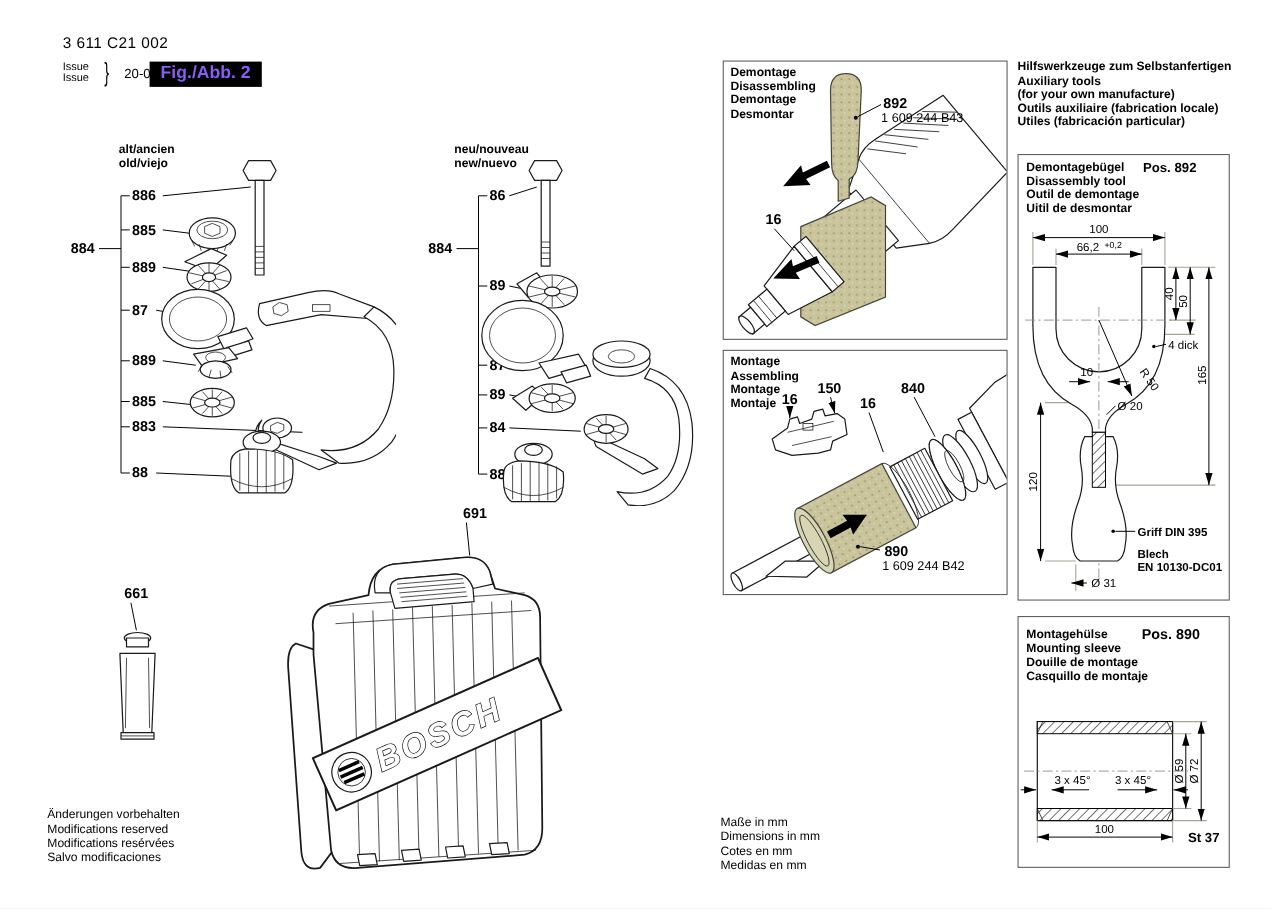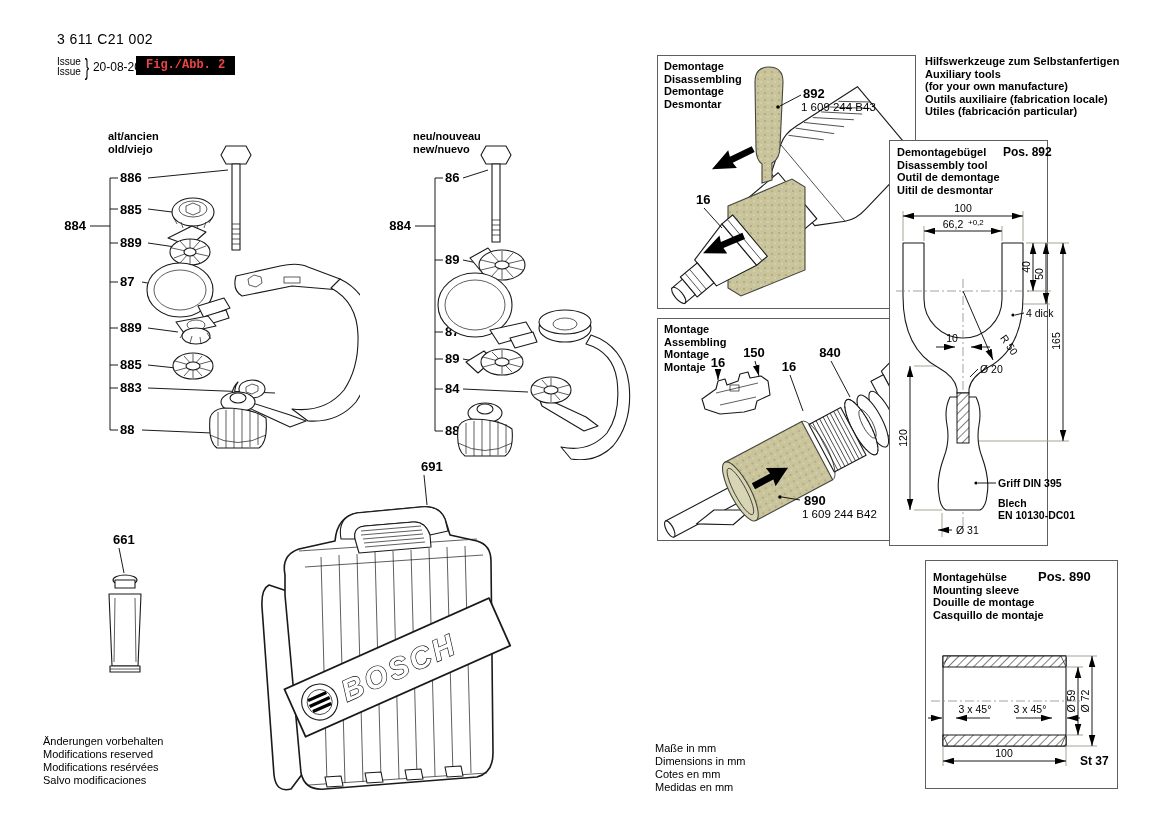--- a/index.html
+++ b/index.html
@@ -18,21 +18,21 @@
   .dimt{font-size:10.5px;}
   .dimtb{font-size:10.5px;font-weight:bold;}
   .fw{stroke:#1a1a1a;stroke-width:1.1;fill:#ffffff;stroke-linejoin:round;}
   .fk{stroke:#45453c;stroke-width:1.1;}
   .thin{stroke:#1a1a1a;stroke-width:0.7;fill:none;}
   .lead{stroke:#000;stroke-width:0.9;fill:none;}
   .dim{stroke:#000;stroke-width:0.9;fill:none;}
   .ext{stroke:#a7a394;stroke-width:1;fill:none;}
   .cl{stroke:#8c8c82;stroke-width:0.8;fill:none;stroke-dasharray:9 3 2 3;}
   .arr{fill:#000;stroke:none;}
-  .figbox{background:#000;color:#ef4444;font-size:12px;font-weight:bold;padding:2px 10px 3px 10px;font-family:Liberation Mono, monospace;}
+  .figbox{background:#000;color:#8b5cf6;font-size:16px;font-weight:bold;padding:2px 10px 3px 10px;}
   .hdr{font-size:14px;letter-spacing:0.4px;}
   .iss{font-size:10px;line-height:10.5px;}
   .date{font-size:12px;}
   .brace{font-size:24px;font-weight:300;transform:scaleX(0.55);display:inline-block;}
 </style>
 </head>
 <body>
 
 <div id="page">
 
@@ -47,21 +47,21 @@
         <circle cx="5" cy="5" r="0.7" fill="#e6e2bd"></circle>
       </pattern>
       <pattern id="hatch" width="6" height="6" patternUnits="userSpaceOnUse" patternTransform="rotate(45)">
         <rect width="6" height="6" fill="#fff"></rect>
         <line x1="0" y1="0" x2="0" y2="6" stroke="#000" stroke-width="1"></line>
       </pattern>
     </defs>
   </svg>
 
   <div class="t hdr" style="left:57px;top:31px;">3 611 C21 002</div>
-  <div class="abs" style="left:57px;top:53px;display:flex;align-items:center;gap:2px;">
+  <div class="abs" style="left:57px;top:53px;display:flex;align-items:center;gap:12px;">
     <div class="iss">
       <div>Issue</div>
       <div>Issue</div>
     </div>
     <div class="brace">}</div>
     <div class="date">20-08-20</div>
   </div>
   <div class="t figbox" style="left:136px;top:56px;">Fig./Abb. 2</div>
 
   <div class="t ttl" style="left:108px;top:130px;">
@@ -340,21 +340,21 @@
   </div>
 
   <div class="t note" style="left:925px;top:55px;">
     <div>Hilfswerkzeuge zum Selbstanfertigen</div>
     <div>Auxiliary tools</div>
     <div>(for your own manufacture)</div>
     <div>Outils auxiliaire (fabrication locale)</div>
     <div>Utiles (fabricación particular)</div>
   </div>
 
-  <div class="panel" style="left:889px;top:140px;width:159px;height:406px;">
+  <div class="panel" style="left:925px;top:140px;width:193px;height:406px;">
     <div class="t ttl" style="left:7px;top:5px;">
       <div>Demontagebügel</div>
       <div>Disassembly tool</div>
       <div>Outil de demontage</div>
       <div>Uitil de desmontar</div>
     </div>
     <div class="t ttl" style="left:113px;top:5px;font-size:12px;text-align:center;">Pos. 892</div>
     <svg class="abs" style="left:0;top:0;" width="191" height="404" viewBox="0 0 191 404">
       <g>
         <path class="ext" d="M13,70 V100 M133,70 V100 M34,85 V100 M112,85 V100 M136,102 H179 M137,150 H161 M118,163 H160 M81,300 H179 M24,225 H60 M24,369 H52 M52,372 V396"></path>

